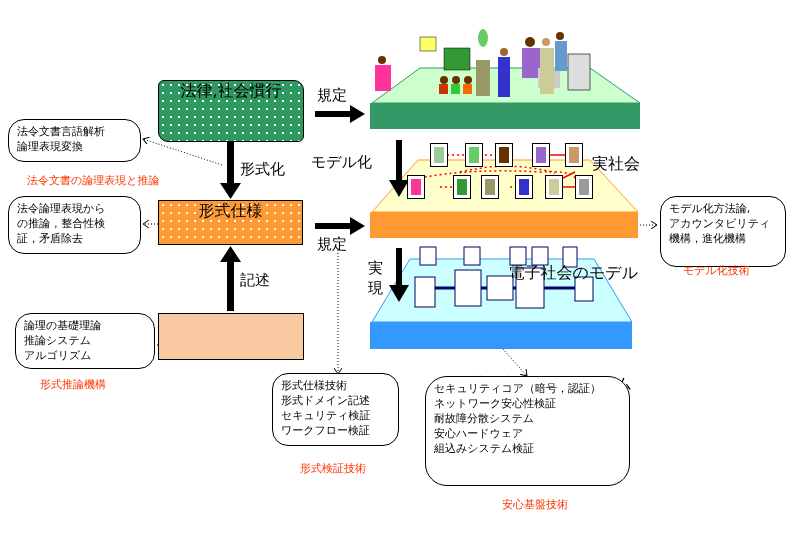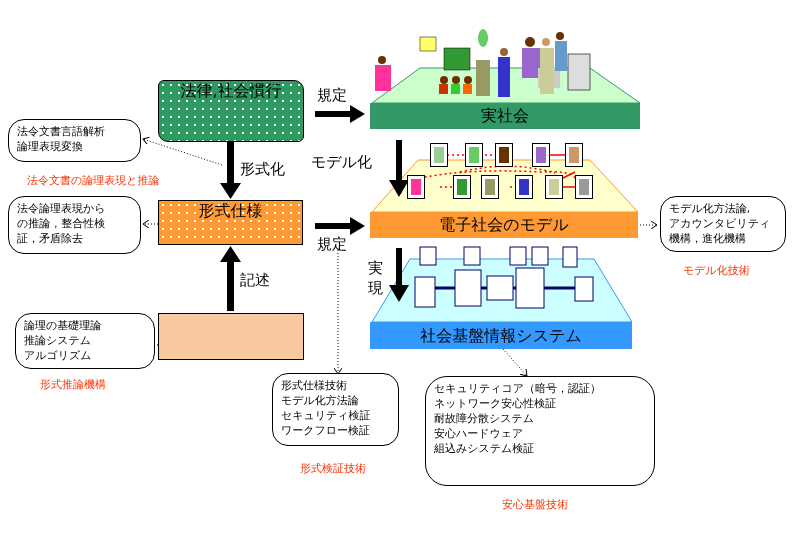--- a/index.html
+++ b/index.html
@@ -7,21 +7,21 @@
          font-family:"DejaVu Sans", sans-serif; color:#000; }
   .bubble { position:absolute; border:1px solid #000; border-radius:16px; background:#fff;
             font-size:11px; line-height:15px; padding:4px 8px; box-sizing:border-box; }
   .bubble div { white-space:nowrap; }
   .caption { position:absolute; color:#ff3300; font-size:11px; white-space:nowrap; }
   .label { position:absolute; font-size:15px; white-space:nowrap; }
   .box { position:absolute; border:1px solid #000; box-sizing:border-box; text-align:center;
          font-size:16px; line-height:20px; display:flex; flex-direction:column; }
   .dots { background-image: radial-gradient(#ffffff 0.8px, transparent 1.1px); background-size:8px 8px; }
   svg { position:absolute; left:0; top:0; }
-  .platform-label { position:absolute; text-align:center; font-size:16px; }
+  .platform-label { position:absolute; text-align:right; font-size:16px;margin-top:48px; }
   .card { position:absolute; width:18px; height:24px; border:1px solid #000; background:#fff; box-sizing:border-box; }
   .card i { position:absolute; left:3px; top:3px; width:10px; height:16px; display:block; }
 </style>
 </head>
 <body>
 
 <svg width="795" height="558">
   <defs>
     <marker id="openHead" markerWidth="8" markerHeight="8" refX="6" refY="4" orient="auto">
       <path d="M0,0 L6,4 L0,8" fill="none" stroke="#000" stroke-width="1"></path>
@@ -203,35 +203,35 @@
 <div class="card" style="left:515px; top:175px;">
     <i style="background:#3333cc"></i>
   </div>
 <div class="card" style="left:545px; top:175px;">
     <i style="background:#cccc99"></i>
   </div>
 <div class="card" style="left:575px; top:175px;">
     <i style="background:#999999"></i>
   </div>
 
-<div class="bubble" style="left:660px; top:196px; width:126px; height:56px;">
+<div class="bubble" style="left:660px; top:196px; width:126px; height:71px;">
   <div>モデル化方法論,</div>
   <div>アカウンタビリティ</div>
   <div>機構，進化機構</div>
 </div>
 <div class="caption" style="left:683px; top:263px;">モデル化技術</div>
 
 <div class="bubble" style="left:272px; top:373px; width:127px; height:73px;">
   <div>形式仕様技術</div>
-  <div>モデル化方法論</div>
+  <div>形式ドメイン記述</div>
   <div>セキュリティ検証</div>
   <div>ワークフロー検証</div>
 </div>
 <div class="caption" style="left:300px; top:461px;">形式検証技術</div>
 
-<div class="bubble" style="left:425px; top:376px; width:230px; height:110px; border-radius:22px;">
+<div class="bubble" style="left:425px; top:376px; width:205px; height:110px; border-radius:22px;">
   <div>セキュリティコア（暗号，認証）</div>
   <div>ネットワーク安心性検証</div>
   <div>耐故障分散システム</div>
   <div>安心ハードウェア</div>
   <div>組込みシステム検証</div>
 </div>
 <div class="caption" style="left:502px; top:497px;">安心基盤技術</div>
 
 </body></html>

